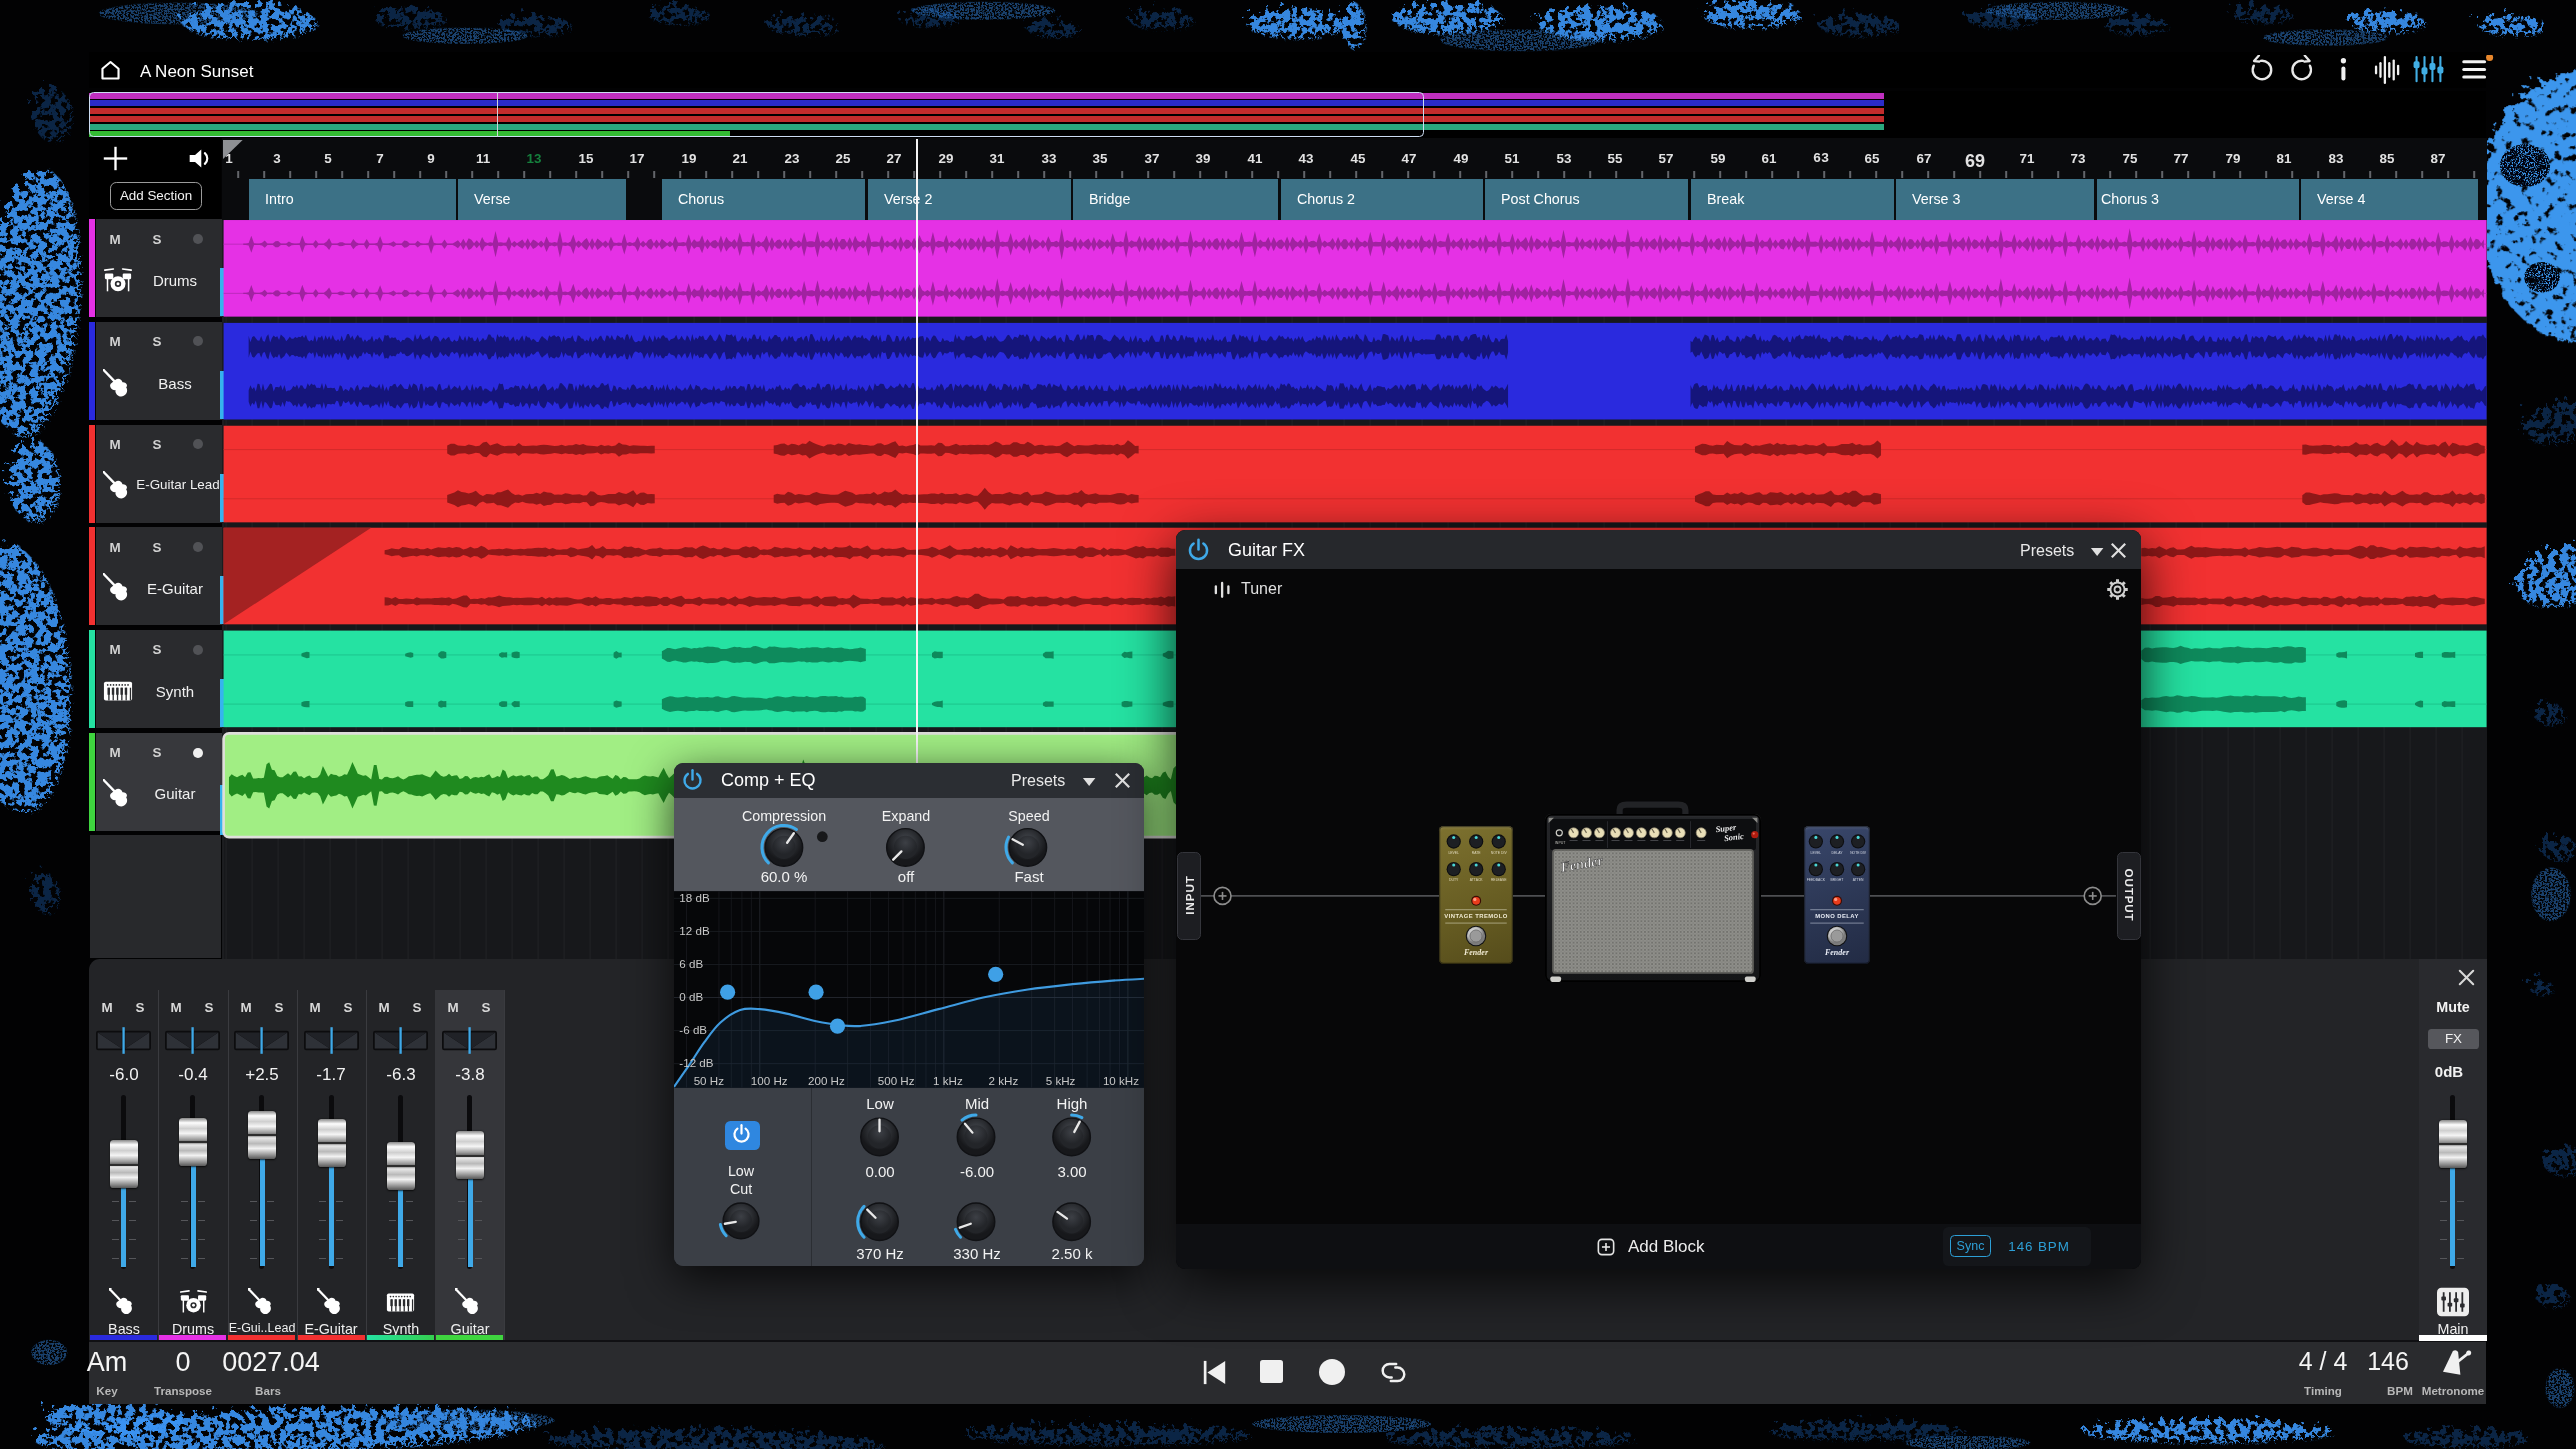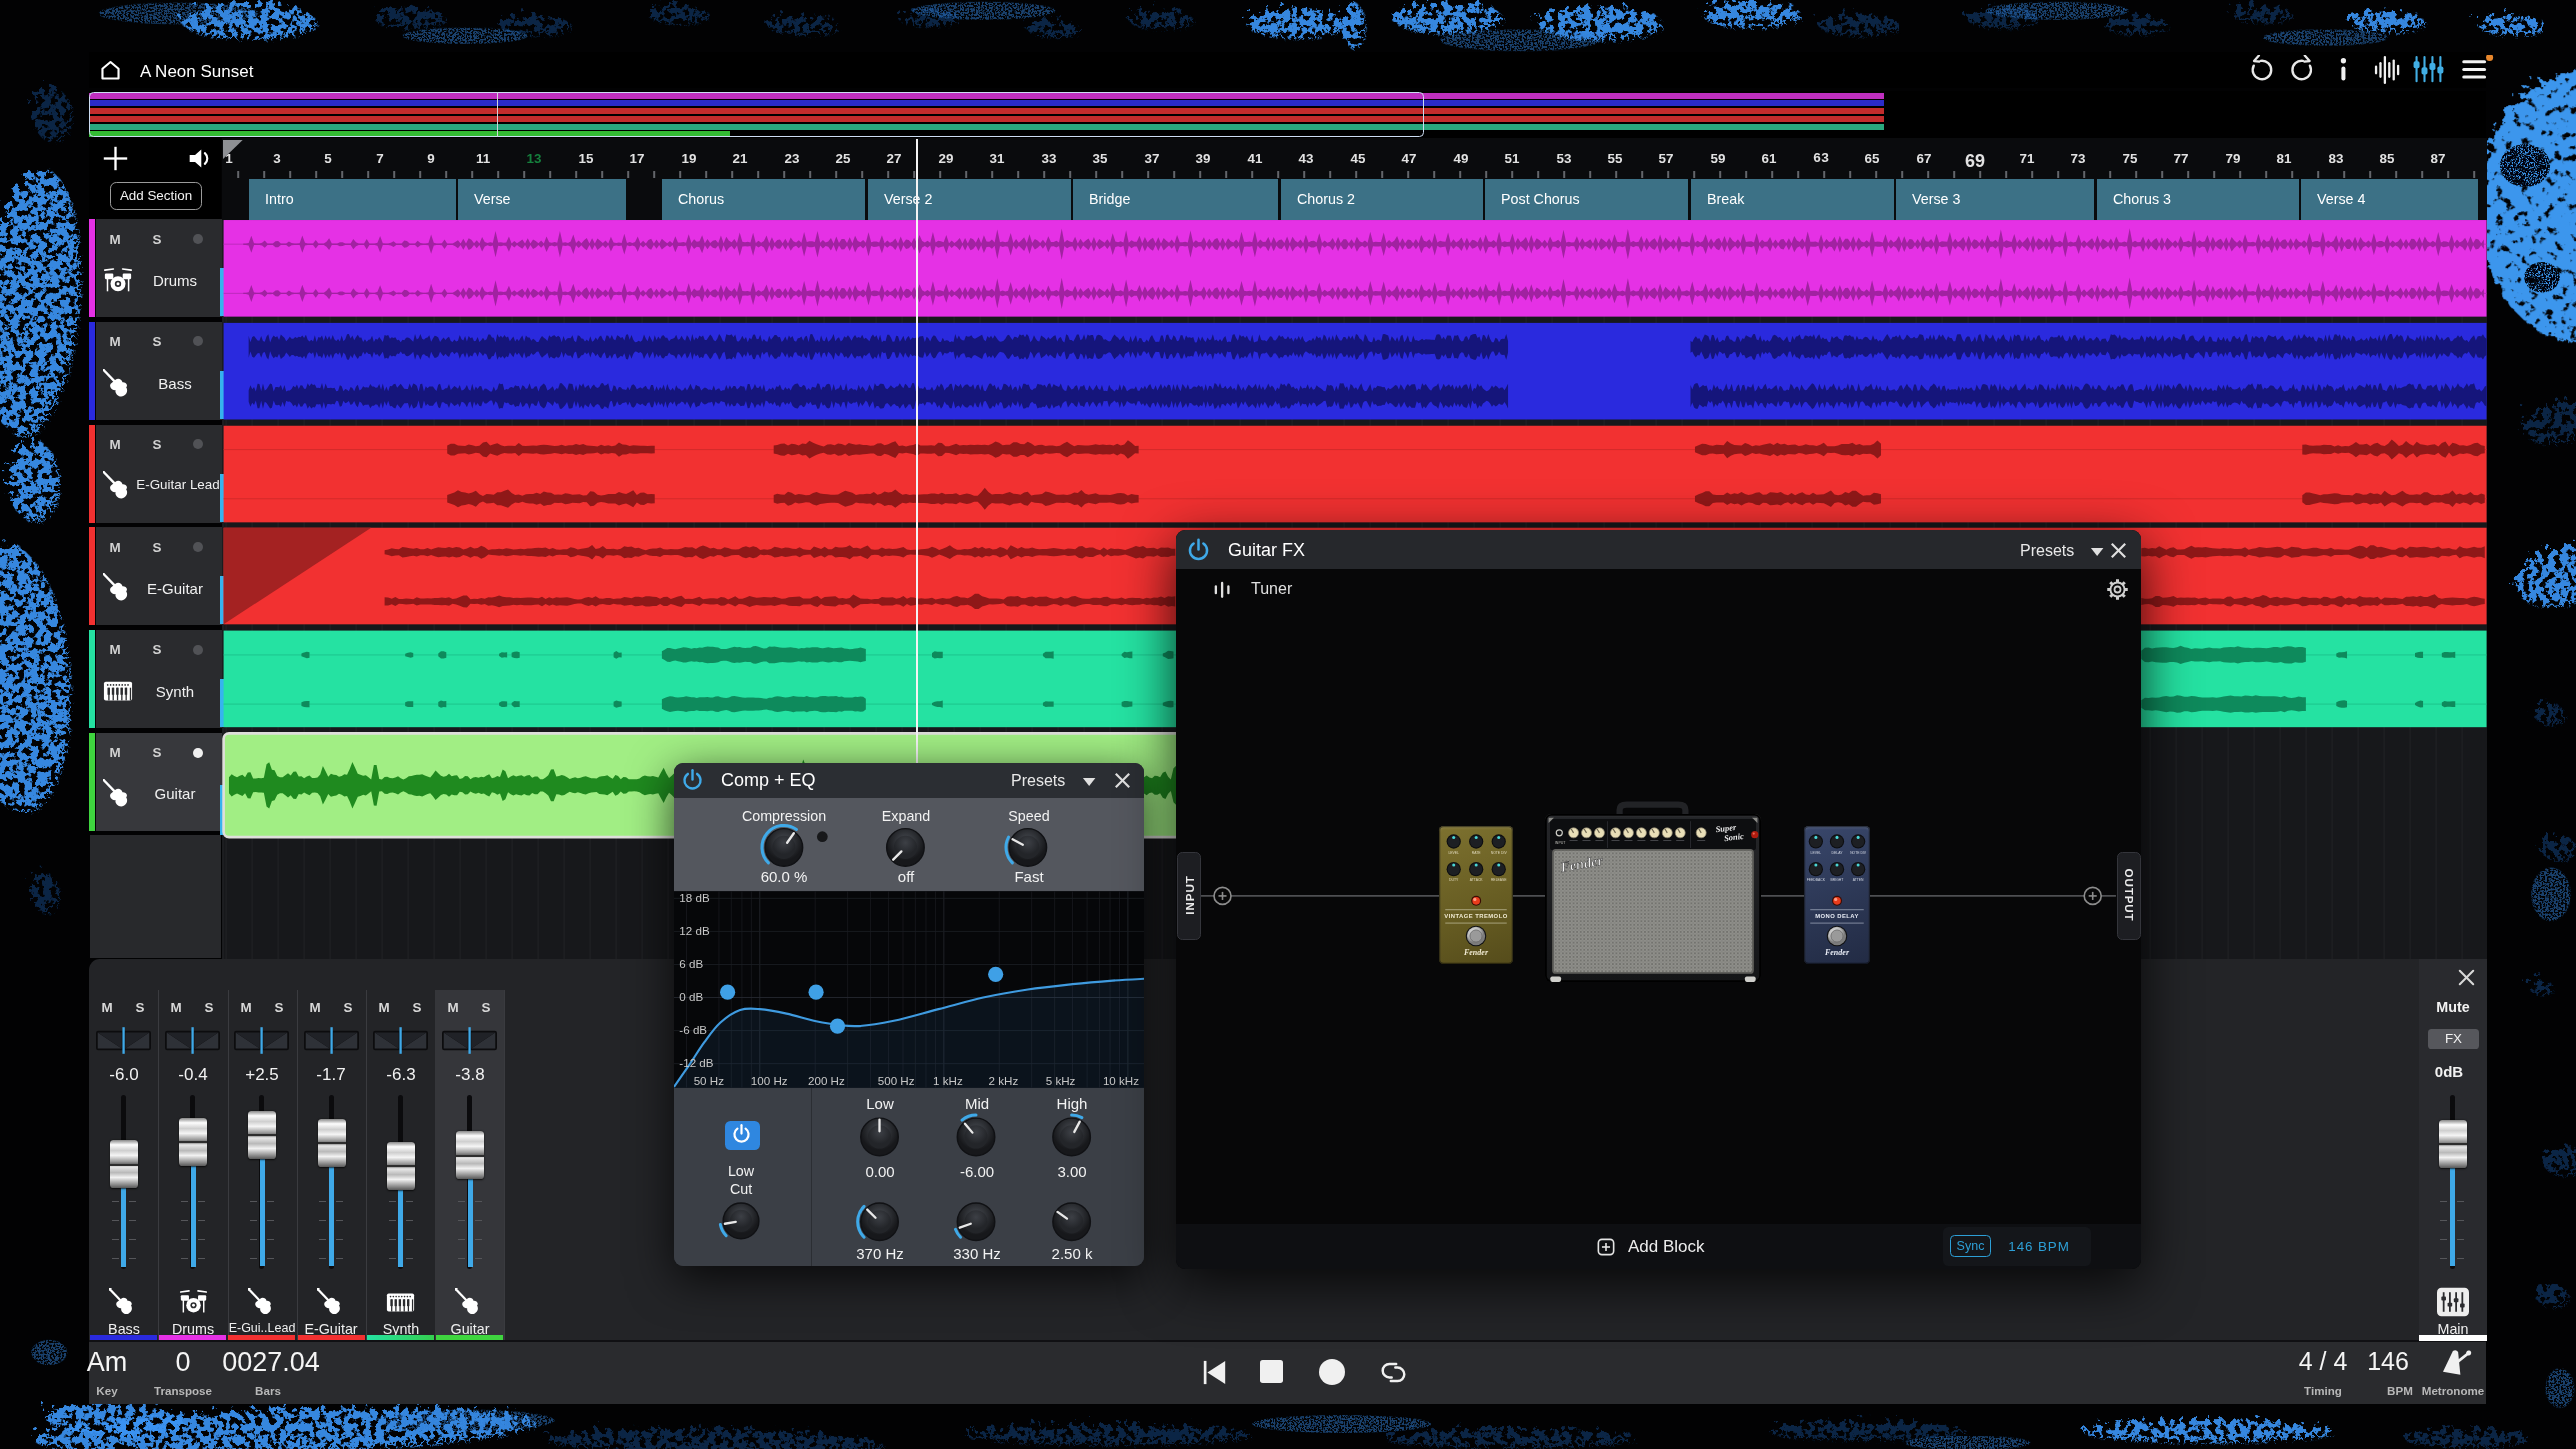--- a/index.html
+++ b/index.html
@@ -199,21 +199,21 @@
     <div class="abs" style="left:222px;top:179px;width:2265px;height:41px;background:#0a0b0d"></div>
     <div class="abs" style="left:249px;top:179px;width:207px;height:41px;background:#3c7186;color:#fff;font-size:14.3px;line-height:41px;padding-left:16px">Intro</div>
     <div class="abs" style="left:458px;top:179px;width:168px;height:41px;background:#3c7186;color:#fff;font-size:14.3px;line-height:41px;padding-left:16px">Verse</div>
     <div class="abs" style="left:662px;top:179px;width:203px;height:41px;background:#3c7186;color:#fff;font-size:14.3px;line-height:41px;padding-left:16px">Chorus</div>
     <div class="abs" style="left:868px;top:179px;width:203px;height:41px;background:#3c7186;color:#fff;font-size:14.3px;line-height:41px;padding-left:16px">Verse 2</div>
     <div class="abs" style="left:1073px;top:179px;width:205px;height:41px;background:#3c7186;color:#fff;font-size:14.3px;line-height:41px;padding-left:16px">Bridge</div>
     <div class="abs" style="left:1281px;top:179px;width:202px;height:41px;background:#3c7186;color:#fff;font-size:14.3px;line-height:41px;padding-left:16px">Chorus 2</div>
     <div class="abs" style="left:1485px;top:179px;width:203px;height:41px;background:#3c7186;color:#fff;font-size:14.3px;line-height:41px;padding-left:16px">Post Chorus</div>
     <div class="abs" style="left:1691px;top:179px;width:203px;height:41px;background:#3c7186;color:#fff;font-size:14.3px;line-height:41px;padding-left:16px">Break</div>
     <div class="abs" style="left:1896px;top:179px;width:198px;height:41px;background:#3c7186;color:#fff;font-size:14.3px;line-height:41px;padding-left:16px">Verse 3</div>
-    <div class="abs" style="left:2097px;top:179px;width:202px;height:41px;background:#3c7186;color:#fff;font-size:14.3px;line-height:41px;padding-left:16px">Chorus 3</div>
+    <div class="abs" style="left:2097px;top:179px;width:202px;height:41px;background:#3c7186;color:#fff;font-size:14.3px;line-height:41px;padding-left:4px">Chorus 3</div>
     <div class="abs" style="left:2301px;top:179px;width:177px;height:41px;background:#3c7186;color:#fff;font-size:14.3px;line-height:41px;padding-left:16px">Verse 4</div>
     <div class="abs" style="left:222px;top:220px;width:2265px;height:739px;background:#17181b"></div>
     <div class="abs" style="left:222px;top:220px;width:2265px;height:739px;background:repeating-linear-gradient(to right, rgba(255,255,255,0.045) 0px, rgba(255,255,255,0.045) 0.9px, transparent 0.9px, transparent 26px);background-position:3.6px 0"></div>
     <div class="abs" style="left:89px;top:219px;width:6.3px;height:98px;background:#e531e5"></div>
     <div class="abs" style="left:96px;top:219px;width:126px;height:98px;background:#2a2b2e"></div>
     <div class="txt c" style="left:115px;top:232px;font-size:13.4px;color:#d2d2d2;font-weight:700;">M</div>
     <div class="txt c" style="left:157px;top:232px;font-size:13.4px;color:#d2d2d2;font-weight:700;">S</div>
     <div class="abs" style="left:193px;top:234px;width:9.8px;height:9.8px;border-radius:50%;background:#515256"></div>
     <div class="txt c" style="left:175px;top:272px;font-size:15px;color:#f0f0f0;font-weight:400;">Drums</div>
     <svg class="abs" style="left:103px;top:266px" width="30" height="30" viewBox="0 0 32 32">
@@ -959,21 +959,21 @@
     </svg>
     <svg class="abs" style="left:2110px;top:542px" width="17" height="17" viewBox="0 0 19 19">
 <line x1="2" y1="2" x2="17" y2="17" stroke="#e0e0e0" stroke-width="2.4"></line>
       <line x1="17" y1="2" x2="2" y2="17" stroke="#e0e0e0" stroke-width="2.4"></line>
     </svg>
     <svg class="abs" style="left:1212px;top:580px" width="21.5" height="19.7" viewBox="0 0 24 22">
 <rect x="3" y="6" width="2.6" height="10" rx="1.3" fill="#e0e0e0"></rect>
 <rect x="10" y="2" width="2.6" height="18" rx="1.3" fill="#e0e0e0"></rect>
 <rect x="17" y="6" width="2.6" height="10" rx="1.3" fill="#e0e0e0"></rect>
     </svg>
-    <div class="txt" style="left:1241px;top:580px;font-size:16px;color:#e0e0e0;font-weight:400;margin-left:10px;">Tuner</div>
+    <div class="txt" style="left:1241px;top:580px;font-size:16px;color:#e0e0e0;font-weight:400;">Tuner</div>
     <svg class="abs" style="left:2106px;top:578px" width="23" height="23" viewBox="0 0 26 26">
       <circle cx="13" cy="13" r="8" fill="none" stroke="#cfcfcf" stroke-width="2.2"></circle>
       <circle cx="13" cy="13" r="3.4" fill="none" stroke="#cfcfcf" stroke-width="2"></circle>
       <line x1="13.0" y1="5.5" x2="13.0" y2="1.4" stroke="#cfcfcf" stroke-width="3.4"></line>
       <line x1="18.3" y1="7.7" x2="21.2" y2="4.8" stroke="#cfcfcf" stroke-width="3.4"></line>
       <line x1="20.5" y1="13.0" x2="24.6" y2="13.0" stroke="#cfcfcf" stroke-width="3.4"></line>
       <line x1="18.3" y1="18.3" x2="21.2" y2="21.2" stroke="#cfcfcf" stroke-width="3.4"></line>
       <line x1="13.0" y1="20.5" x2="13.0" y2="24.6" stroke="#cfcfcf" stroke-width="3.4"></line>
       <line x1="7.7" y1="18.3" x2="4.8" y2="21.2" stroke="#cfcfcf" stroke-width="3.4"></line>
       <line x1="5.5" y1="13.0" x2="1.4" y2="13.0" stroke="#cfcfcf" stroke-width="3.4"></line>

